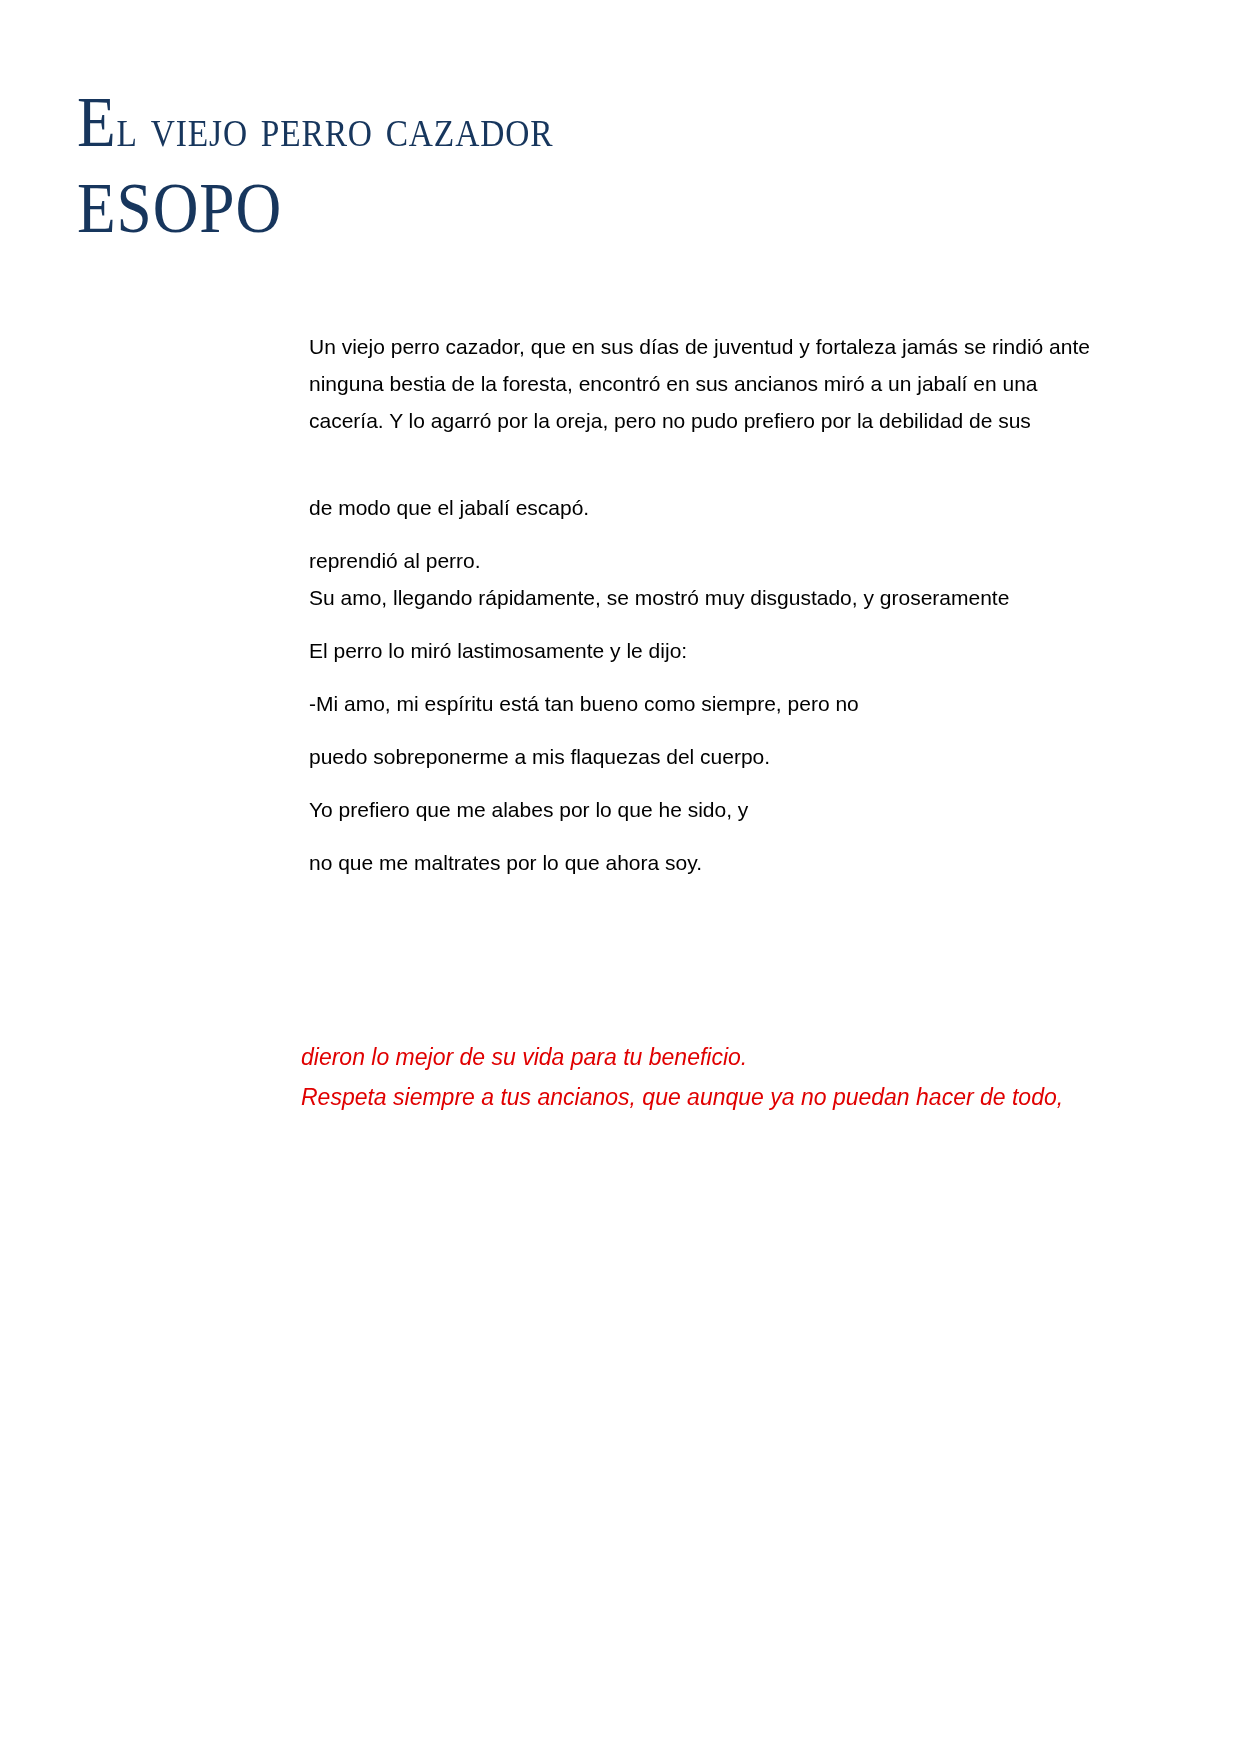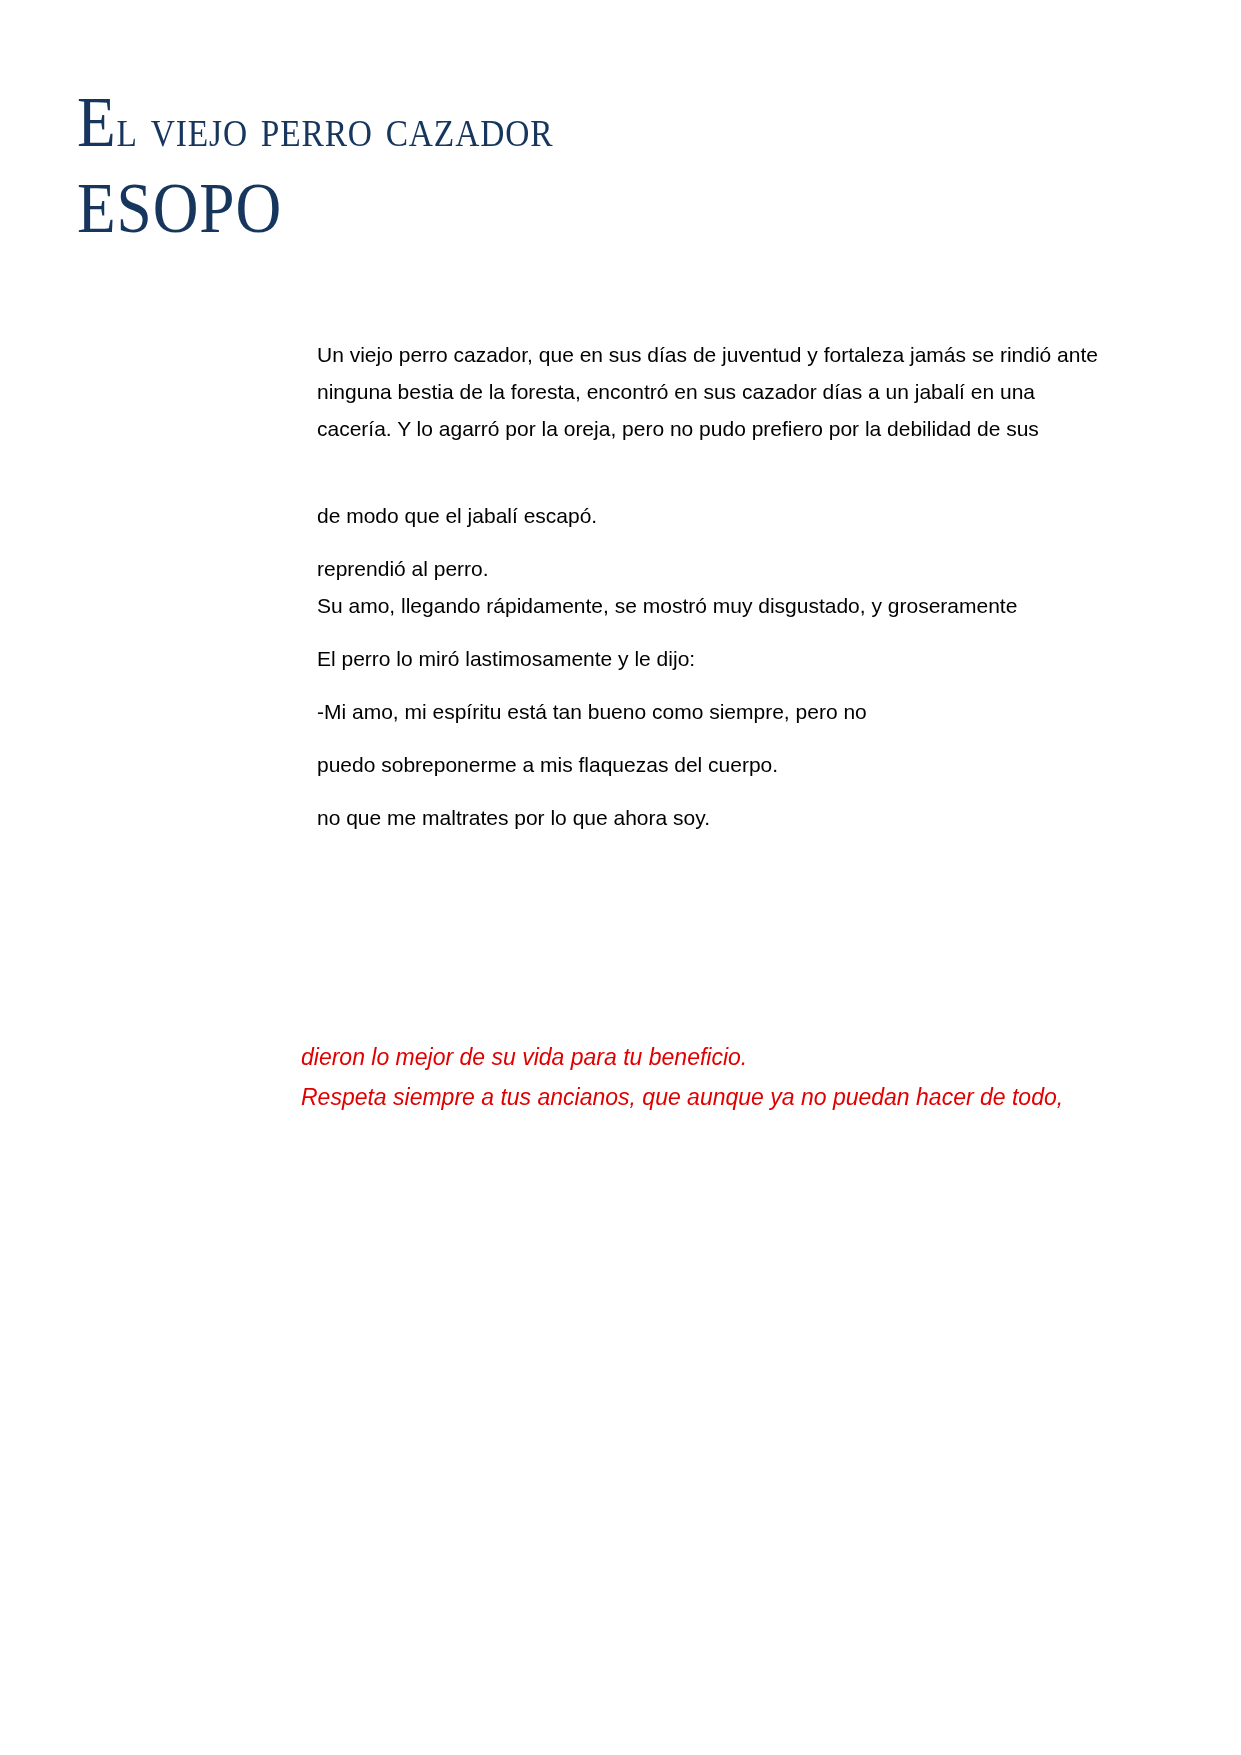--- a/index.html
+++ b/index.html
@@ -42,21 +42,21 @@
     .body {
       position: absolute;
       left: 301px;
       top: 320px;
       width: 870px;
       font-family: "Liberation Sans", "DejaVu Sans", sans-serif;
       font-size: 21px;
       color: #000000;
     }
     .body p {
-      margin: 16px;
+      margin: 8px;
       line-height: 37px;
       white-space: nowrap;
     }
     .p1 { margin-bottom: 0; }
     .p1 .ln { display:block; }
     .p2 { margin-top: 50px !important; }
     .gap { margin-top: 16px !important; }
     .gap2 { margin-top: 16px !important; }
     .moral {
       position: absolute;
@@ -77,31 +77,32 @@
 <div class="page">
 
   <h1 class="title">
     <span class="line"><span class="big">E</span><span class="sc">l viejo perro cazador</span></span>
     <span class="line esopo">ESOPO</span>
   </h1>
 
   <div class="body">
     <p class="p1">
       <span class="ln">Un viejo perro cazador, que en sus días de juventud y fortaleza jamás se rindió ante</span>
-      <span class="ln">ninguna bestia de la foresta, encontró en sus cazador días a un jabalí en una</span>
+      <span class="ln">ninguna bestia de la foresta, encontró en sus ancianos miró a un jabalí en una</span>
       <span class="ln">cacería. Y lo agarró por la oreja, pero no pudo prefiero por la debilidad de sus</span>
     </p>
     <p class="p2">de modo que el jabalí escapó.</p>
     <p class="gap">
       <span class="ln" style="display:block">reprendió al perro.</span>
       <span class="ln" style="display:block">Su amo, llegando rápidamente, se mostró muy disgustado, y groseramente</span>
     </p>
     <p class="gap">El perro lo miró lastimosamente y le dijo:</p>
     <p class="gap2">-Mi amo, mi espíritu está tan bueno como siempre, pero no</p>
     <p class="gap2">puedo sobreponerme a mis flaquezas del cuerpo.</p>
+    <p class="gap2">Yo prefiero que me alabes por lo que he sido, y</p>
     <p class="gap2">no que me maltrates por lo que ahora soy.</p>
   </div>
 
   <div class="moral">
     <span class="ln">dieron lo mejor de su vida para tu beneficio.</span>
     <span class="ln">Respeta siempre a tus ancianos, que aunque ya no puedan hacer de todo,</span>
   </div>
 
 </div>
 

